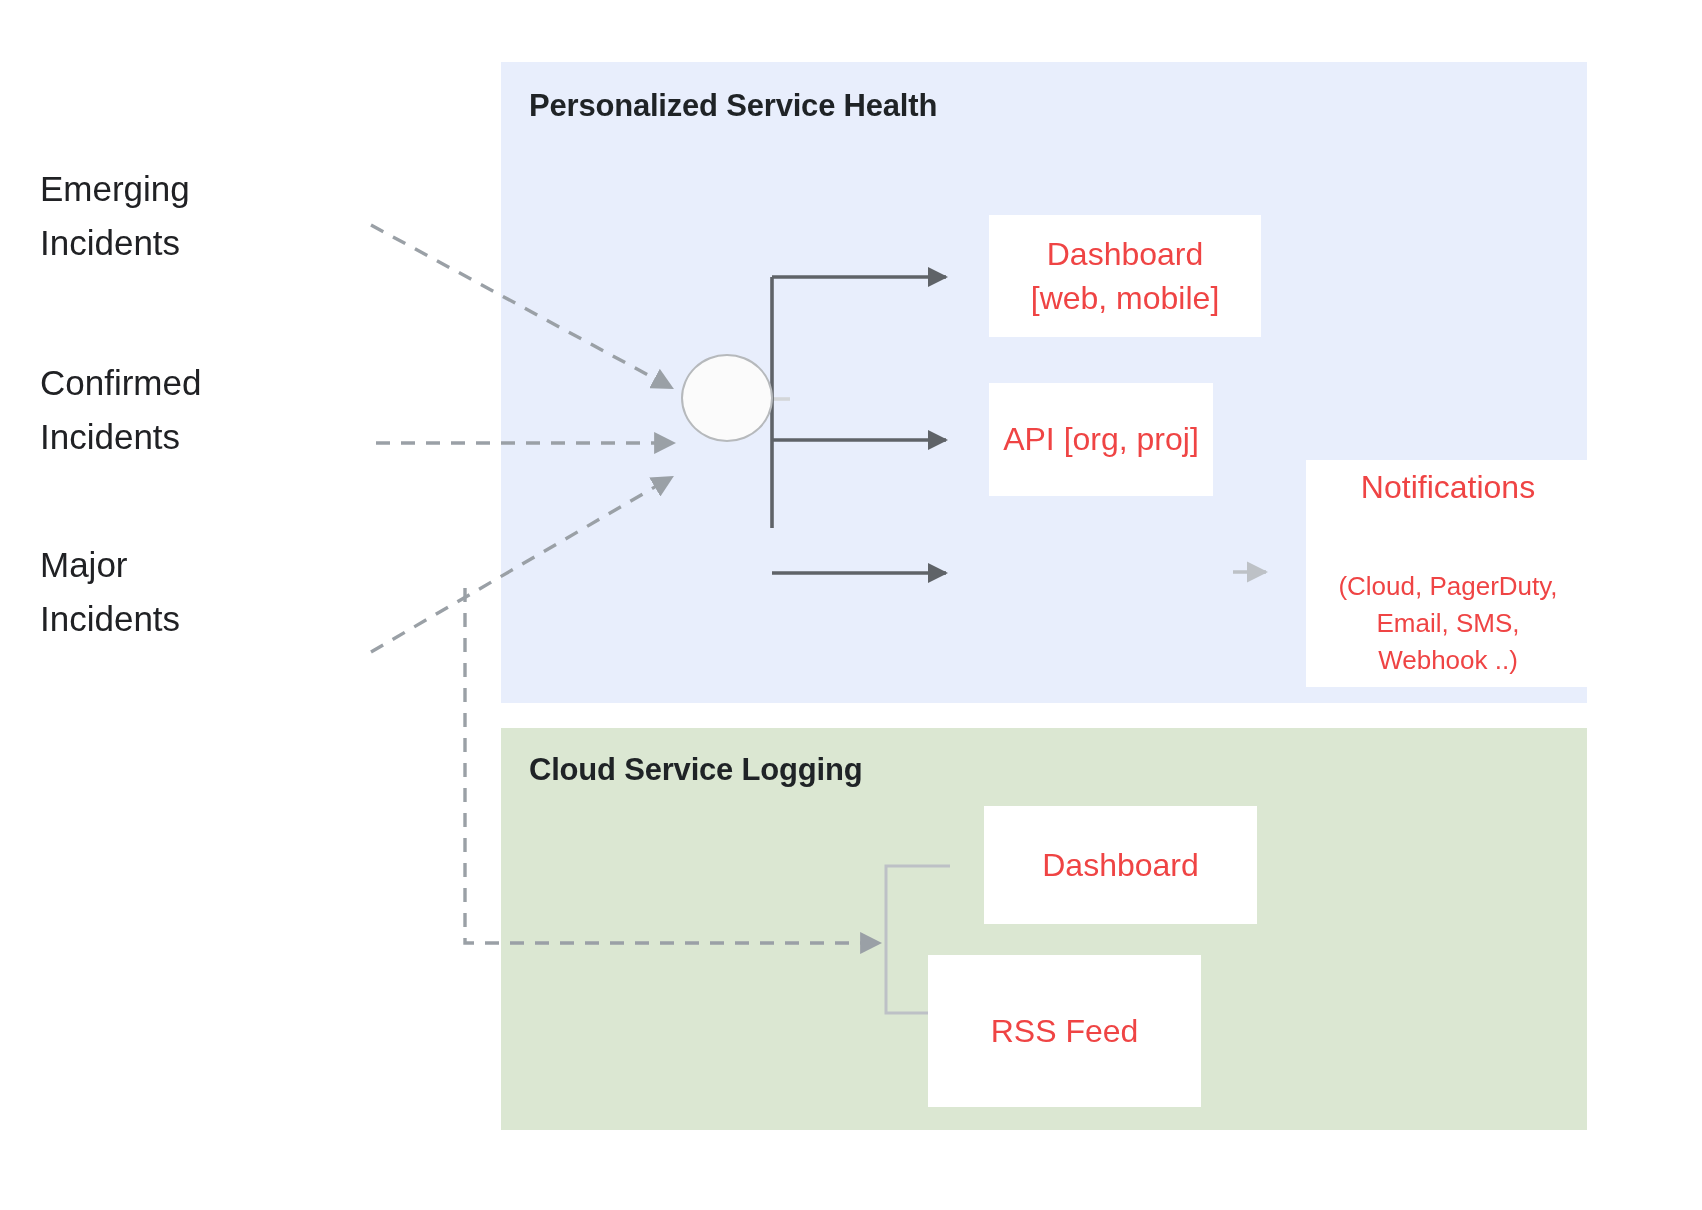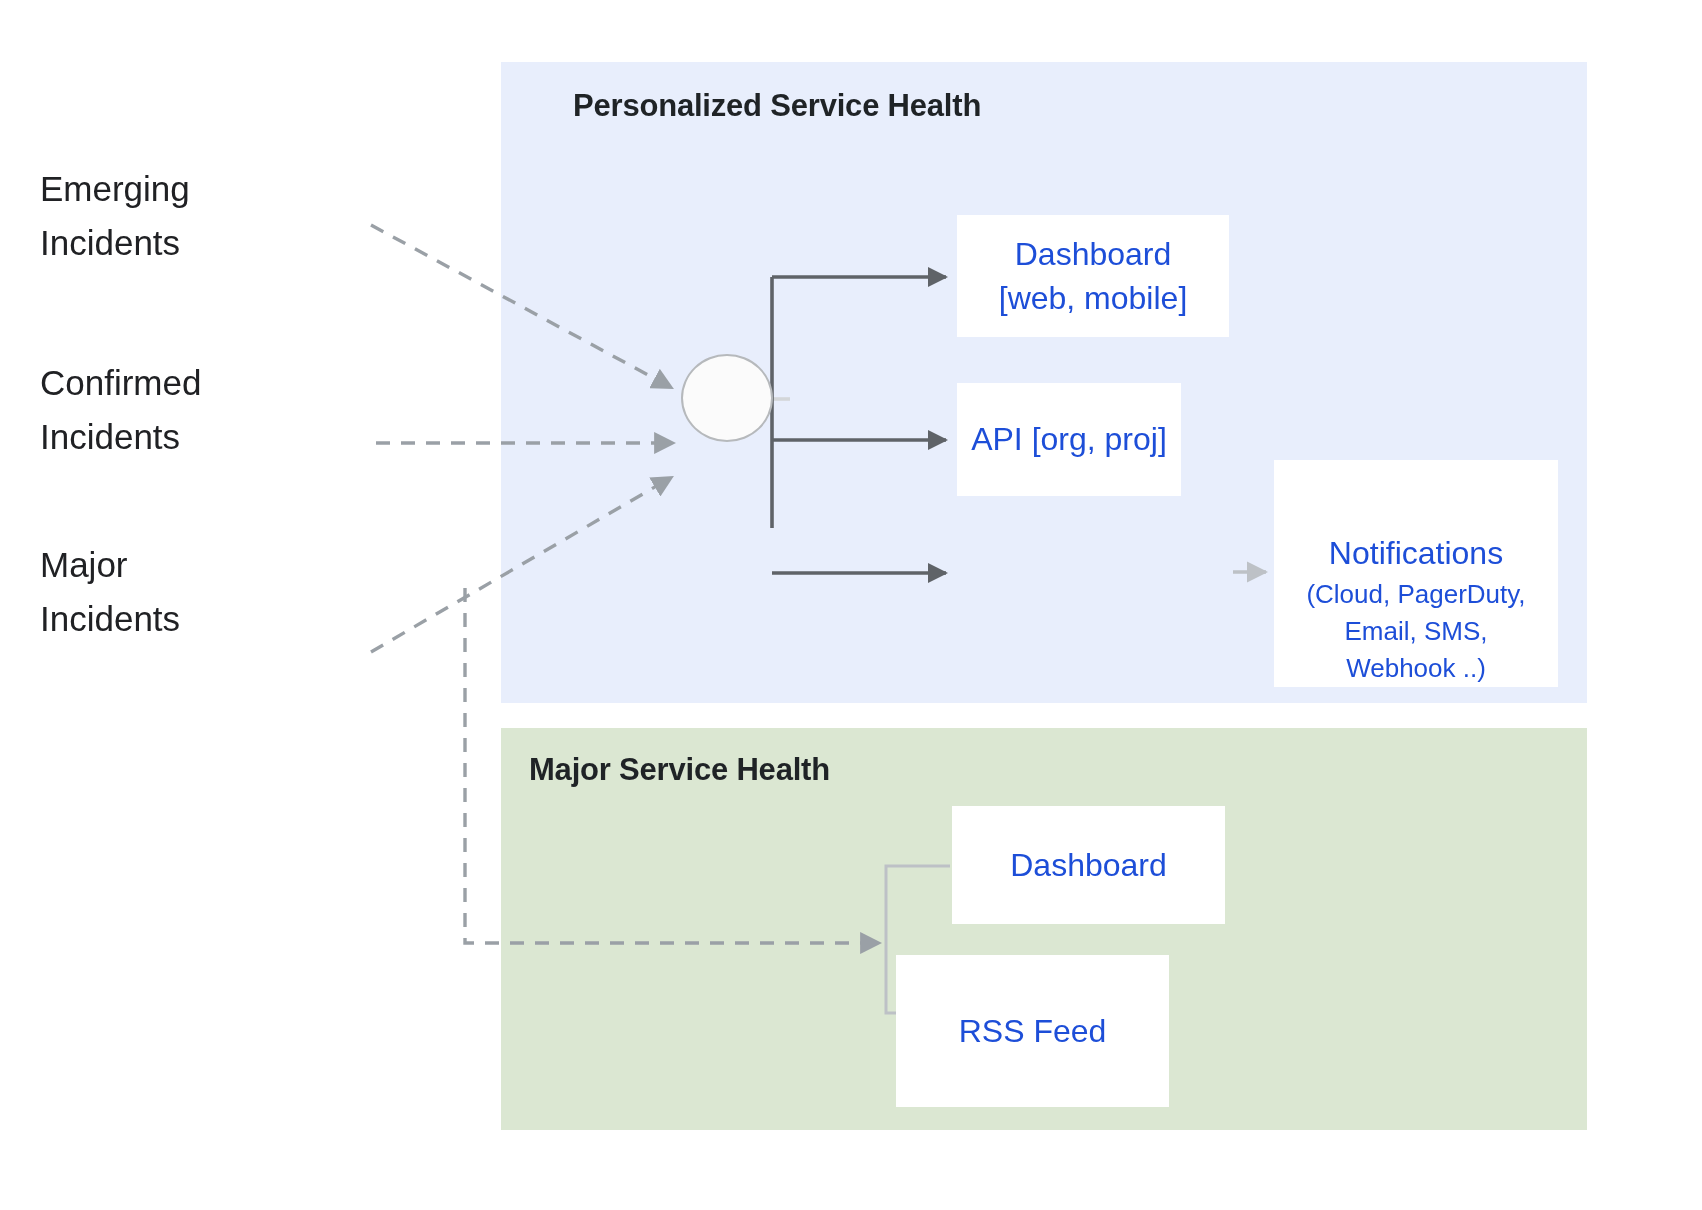--- a/index.html
+++ b/index.html
@@ -33,21 +33,21 @@
     font-size: 31px;
     letter-spacing: -0.2px;
     color: #1f2326;
     white-space: nowrap;
   }
   #panel-psh {
     left: 501px; top: 62px;
     width: 1086px; height: 641px;
     background: #e8eefc;
   }
-  #panel-psh-title { left: 529px; top: 88px; margin-left: 44px; }
+  #panel-psh-title { left: 529px; top: 88px; }
   #panel-csh {
     left: 501px; top: 728px;
     width: 1086px; height: 402px;
     background: #dbe7d2;
   }
   #panel-csh-title { left: 529px; top: 752px; }
 
   
   .incident-label {
     position: absolute;
@@ -76,30 +76,31 @@
   .svc-box {
     position: absolute;
     background: #ffffff;
     box-sizing: border-box;
     display: flex;
     align-items: center;
     justify-content: center;
     text-align: center;
     font-size: 32px;
     line-height: 1.38;
-    color: #1d4ed8;
+    color: #ef4444;
     white-space: pre-line;
     padding: 4px 8px;
+    margin-left: 32px;
   }
   #box-dashboard-web { left: 957px; top: 215px; width: 272px; height: 122px; }
   #box-api           { left: 957px; top: 383px; width: 224px; height: 113px; }
   #box-cloud-logging { left: 957px; top: 508px; width: 272px; height: 118px; }
   #box-notifications {
     left: 1274px; top: 460px; width: 284px; height: 227px;
-    flex-direction: column; justify-content: flex-end; padding: 0;
+    flex-direction: column; justify-content: space-between; padding: 8px;
   }
   #box-notifications .notif-title {
     font-size: 32px;
     line-height: 1.2;
     margin-bottom: 4px;
   }
   #box-notifications .notif-sub {
     font-size: 26px;
     line-height: 1.42;
     white-space: pre-line;
@@ -117,21 +118,21 @@
 </style>
 </head>
 <body>
 
 <div id="stage">
 
   <div class="panel" id="panel-psh"></div>
   <div class="panel-title" id="panel-psh-title">Personalized Service Health</div>
 
   <div class="panel" id="panel-csh"></div>
-  <div class="panel-title" id="panel-csh-title">Major Service Health</div>
+  <div class="panel-title" id="panel-csh-title">Cloud Service Logging</div>
 
   <svg id="wires" viewBox="0 0 1702 1210" xmlns="http://www.w3.org/2000/svg">
     <defs>
       <marker id="arrow-dash" viewBox="0 0 10 10" refX="9" refY="5" markerWidth="6.5" markerHeight="6.5" orient="auto-start-reverse">
         <path d="M 0 0 L 10 5 L 0 10 z" fill="#9aa0a6"></path>
       </marker>
       <marker id="arrow-solid" viewBox="0 0 10 10" refX="9" refY="5" markerWidth="5.6" markerHeight="5.6" orient="auto-start-reverse">
         <path d="M 0 0 L 10 5 L 0 10 z" fill="#5f6368"></path>
       </marker>
       <marker id="arrow-light" viewBox="0 0 10 10" refX="9" refY="5" markerWidth="6" markerHeight="6" orient="auto-start-reverse">

